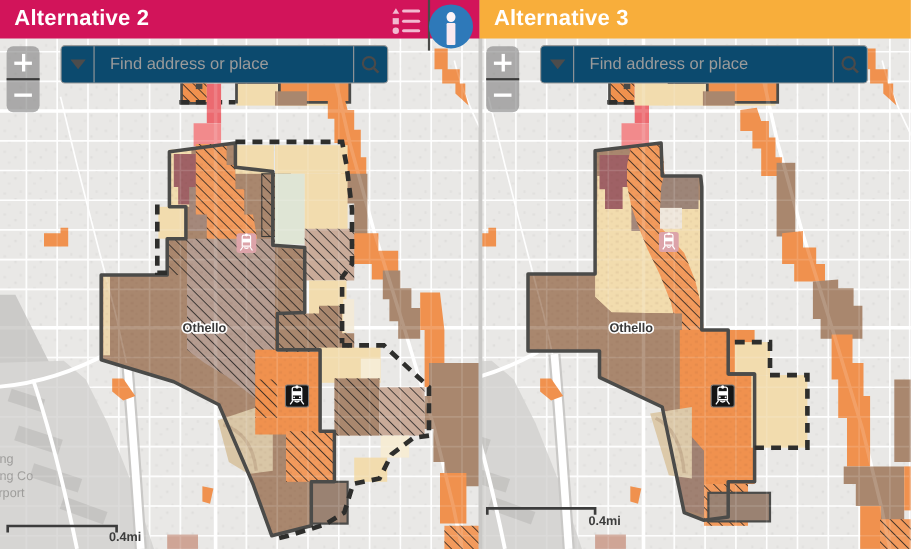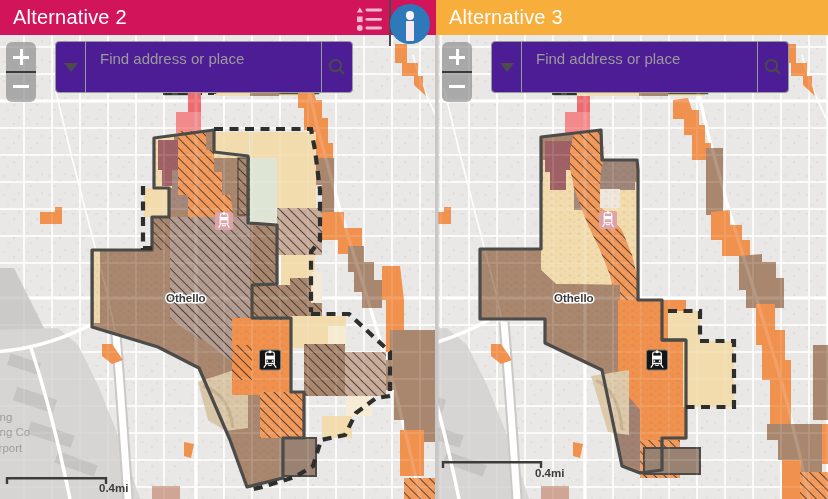--- a/index.html
+++ b/index.html
@@ -1,21 +1,21 @@
 <!DOCTYPE html>
 <html><head>
 <meta charset="utf-8">
 <style>
   html,body{margin:0;padding:0;}
   #app{position:relative;width:828px;height:499px;overflow:hidden;font-family:"Liberation Sans",sans-serif;background:#e9e8e6;}
-  .hdr{position:absolute;top:0;height:35px;color:#fff;font-weight:normal;font-size:20px;line-height:34px;z-index:30;}
+  .hdr{position:absolute;top:0;height:35px;color:#fff;font-weight:bold;font-size:20px;line-height:34px;z-index:30;}
   .hdr span{padding-left:13px;letter-spacing:.2px;}
   #hdrL{left:0;width:436px;background:#d2145a;}
   #hdrR{left:436px;width:451px;background:#f8ae3b;}
-  .srch{position:absolute;top:41px;width:298px;height:52px;background:#4c1d95;border:1px solid #9a9a9a;border-radius:4px;box-sizing:border-box;z-index:20;display:flex;}
+  .srch{position:absolute;top:41px;width:298px;height:35px;background:#0c4a6e;border:1px solid #9a9a9a;border-radius:4px;box-sizing:border-box;z-index:20;display:flex;}
   #srchL{left:55px;}
   #srchR{left:491px;}
   .dd{width:29px;border-right:1px solid #9a9a9a;display:flex;align-items:center;justify-content:center;}
   .dd i{width:0;height:0;border-left:7px solid transparent;border-right:7px solid transparent;border-top:9px solid #4c4c4c;}
   .ph{flex:1;color:#9b9b9b;font-size:15px;line-height:33px;padding-left:14px;white-space:nowrap;overflow:hidden;}
   .sbtn{width:30px;border-left:1px solid #9a9a9a;display:flex;align-items:center;justify-content:center;}
   .zoom{position:absolute;width:30px;height:60px;background:rgba(130,130,130,.62);border-radius:6px;z-index:20;}
   #zoomL{left:6px;top:42px;}
   #zoomR{left:442px;top:42px;}
   .zoom .zline{position:absolute;left:0;top:29px;width:30px;height:2px;background:#3a3a3a;}

